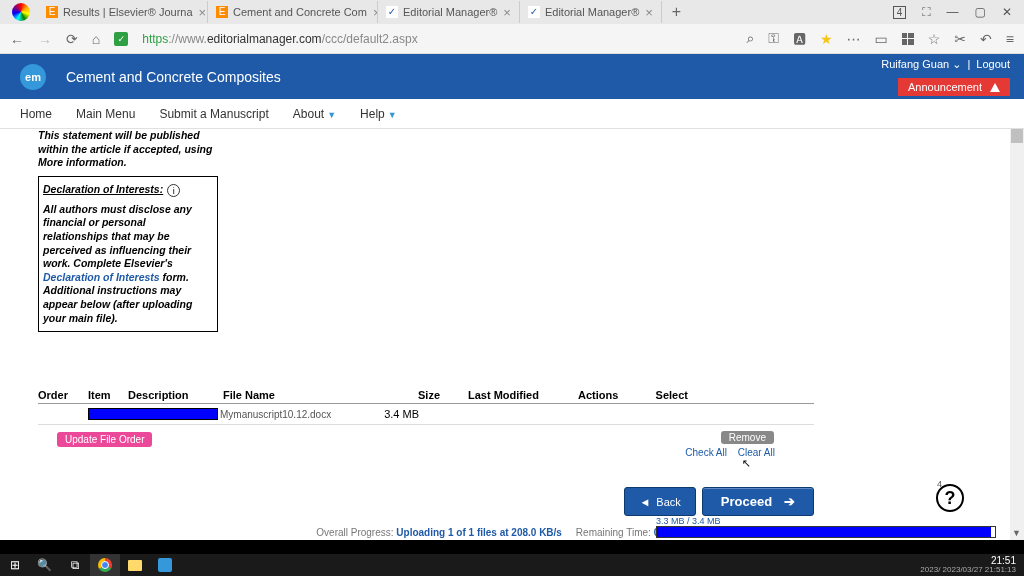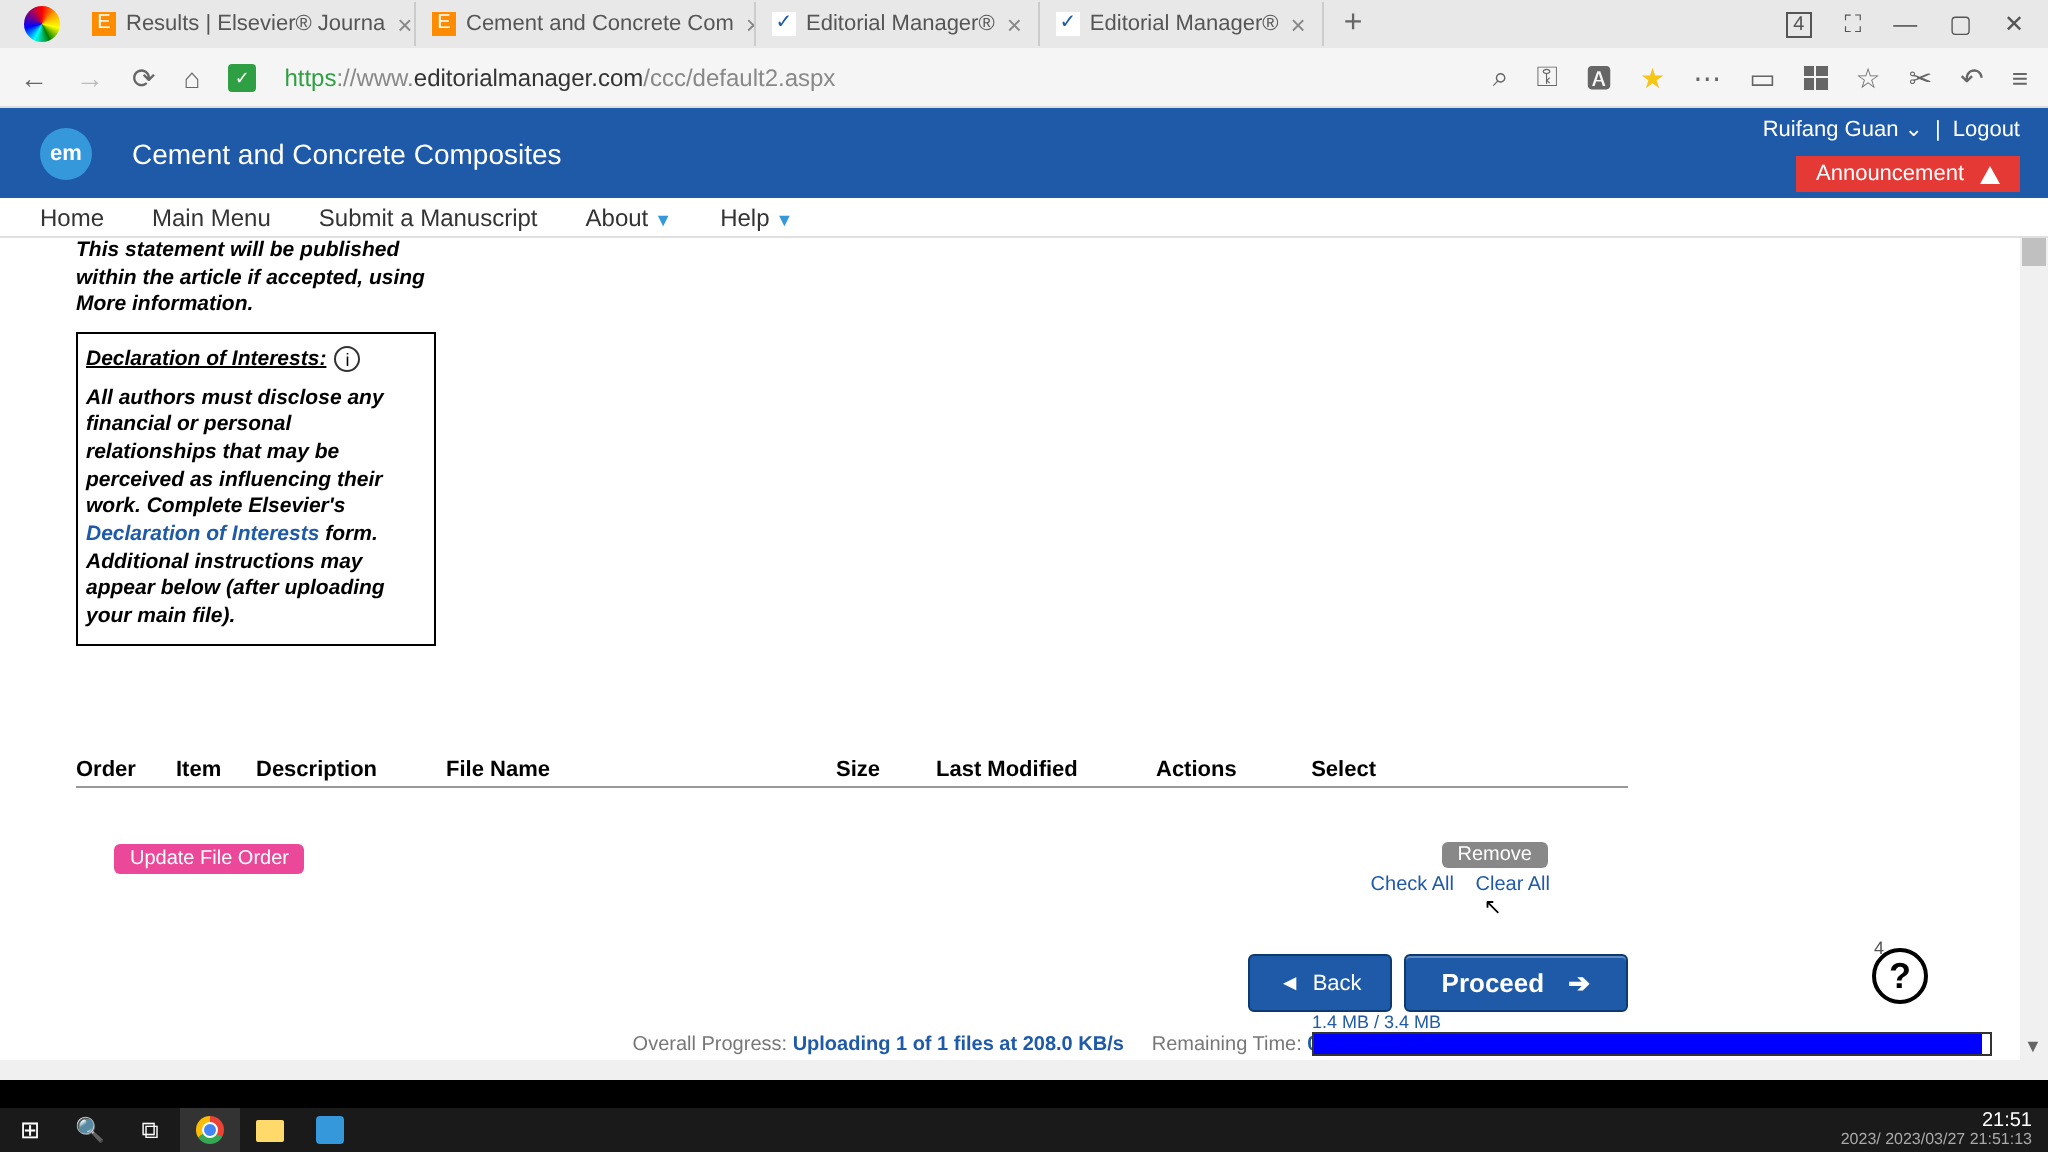--- a/index.html
+++ b/index.html
@@ -28,21 +28,21 @@
 .grid-icon span { background: #666; }
 
 .blue-header { background: #1e5aa8; height: 45px; display: flex; align-items: center; padding: 0 20px; position: relative; }
 .em-logo { width: 26px; height: 26px; border-radius: 50%; background: #3498db; color: #fff; font-size: 11px; text-align: center; line-height: 26px; font-weight: bold; margin-right: 20px; }
 .site-title { color: #fff; font-size: 14px; font-weight: 500; }
 .header-right { position: absolute; right: 14px; top: 4px; font-size: 11px; color: #fff; }
 .header-right .sep { margin: 0 6px; }
 .announcement { position: absolute; right: 14px; top: 24px; background: #e53935; color: #fff; font-size: 11px; padding: 3px 10px; display: flex; align-items: center; gap: 8px; }
 .warn-tri { display: inline-block; width: 0; height: 0; border-left: 5px solid transparent; border-right: 5px solid transparent; border-bottom: 9px solid #fff; }
 
-.menubar { background: #fff; height: 20px; display: flex; align-items: center; padding: 0 20px; gap: 24px; font-size: 12px; color: #333; border-bottom: 1px solid #e0e0e0; }
+.menubar { background: #fff; height: 30px; display: flex; align-items: center; padding: 0 20px; gap: 24px; font-size: 12px; color: #333; border-bottom: 1px solid #e0e0e0; }
 .menubar .item { cursor: pointer; }
 .menubar .chev { color: #3498db; font-size: 9px; margin-left: 3px; }
 
 .content-wrap { position: relative; background: #fff; height: calc(576px - 24px - 30px - 45px - 30px - 22px - 14px); overflow: hidden; }
 .scrollbar { position: absolute; right: 0; top: 0; width: 14px; height: 100%; background: #f0f0f0; }
 .scroll-thumb { position: absolute; top: 0; width: 12px; left: 1px; height: 14px; background: #c0c0c0; }
 .scroll-arrow { position: absolute; left: 2px; font-size: 9px; color: #666; }
 
 .sidebar-text { position: absolute; left: 38px; top: 0; width: 180px; font-size: 10.5px; color: #000; font-style: italic; font-weight: bold; line-height: 1.3; }
 .sidebar-text .link { color: #1e5aa8; }
@@ -202,20 +202,26 @@
     <div class="ft-header">
       <div class="col-order">Order</div>
       <div class="col-item">Item</div>
       <div class="col-desc">Description</div>
       <div class="col-file">File Name</div>
       <div class="col-size">Size</div>
       <div class="col-mod">Last Modified</div>
       <div class="col-act">Actions</div>
       <div class="col-sel">Select</div>
     </div>
+    <div class="ft-row">
+      <div class="progress-cell"></div>
+      <span class="fname">Mymanuscript10.12.docx</span>
+      <div style="width:53px"></div>
+      <div class="col-size">3.4 MB</div>
+    </div>
   </div>
 
   <button class="btn-update">Update File Order</button>
   <button class="btn-remove">Remove</button>
   <div class="check-links">
     <a>Check All</a>
     <a>Clear All</a>
   </div>
   <div class="cursor-arrow">↖</div>
 
@@ -233,21 +239,21 @@
   <div class="help-badge">4</div>
   <div class="help-float">?</div>
 
   <div class="upload-status">
     <div class="status-text">
       <span>Overall Progress: </span><b>Uploading 1 of 1 files at 208.0 KB/s</b>
       &nbsp;&nbsp;&nbsp;
       <span>Remaining Time: </span><b>00:00:00</b>
     </div>
     <div class="status-bar-wrap">
-      <div class="status-label">1.4 MB / 3.4 MB</div>
+      <div class="status-label">3.3 MB / 3.4 MB</div>
       <div class="status-bar">
           <div class="status-bar-empty"></div>
         </div>
     </div>
   </div>
 </div>
 
 <div class="footer-strip"></div>
 
 <div class="taskbar">

